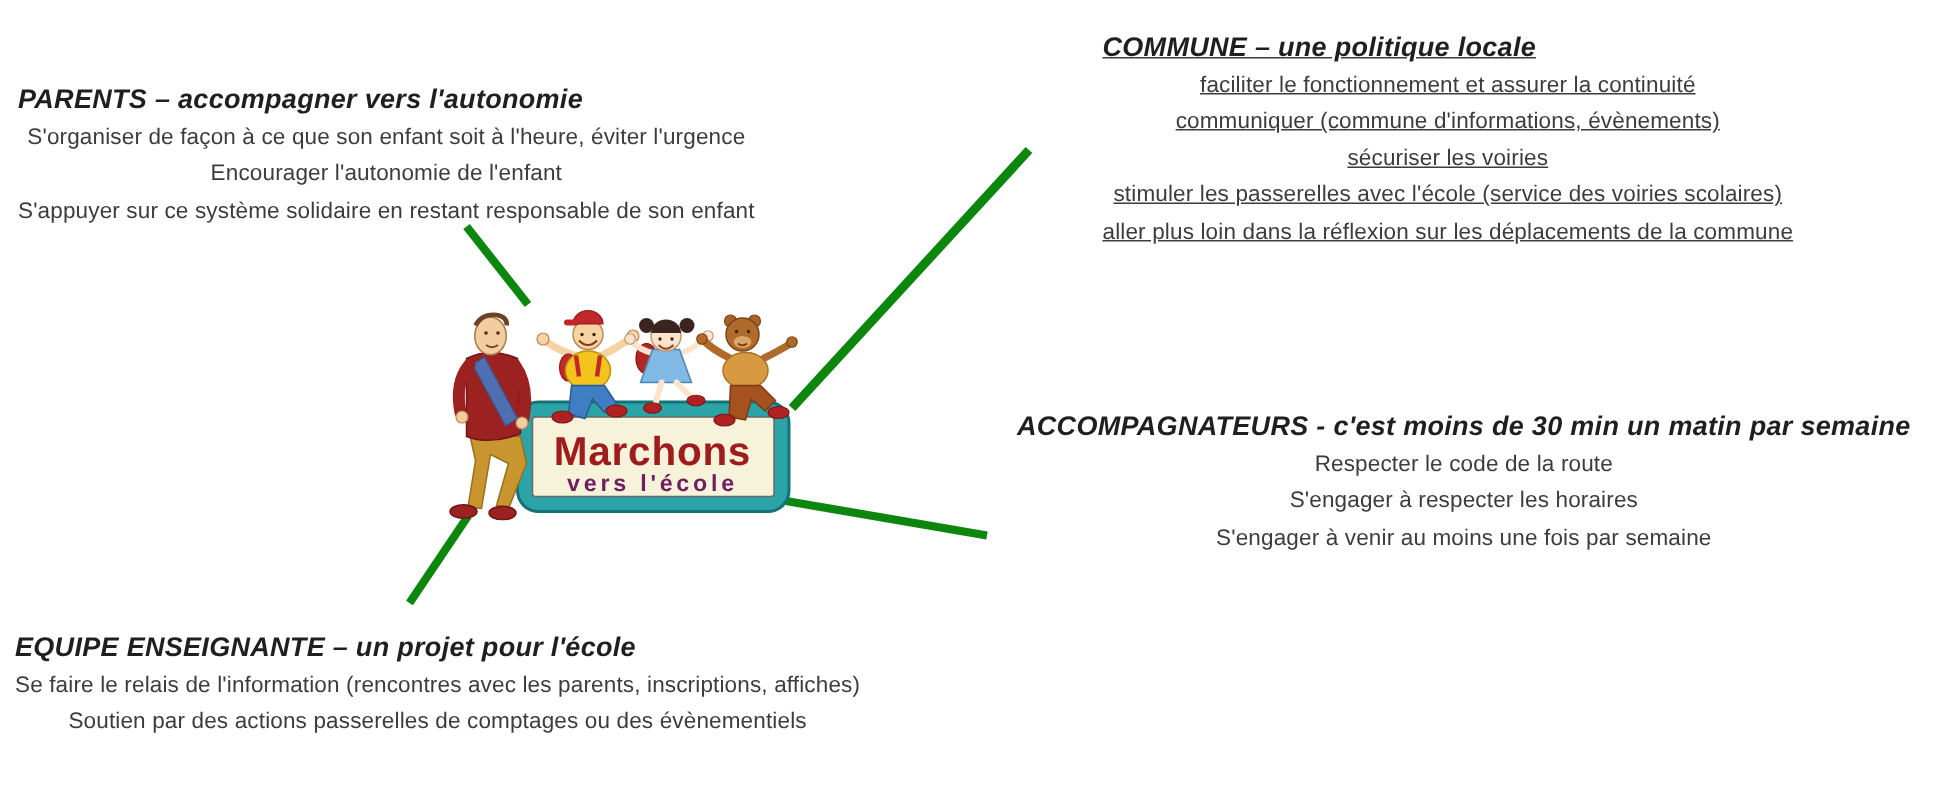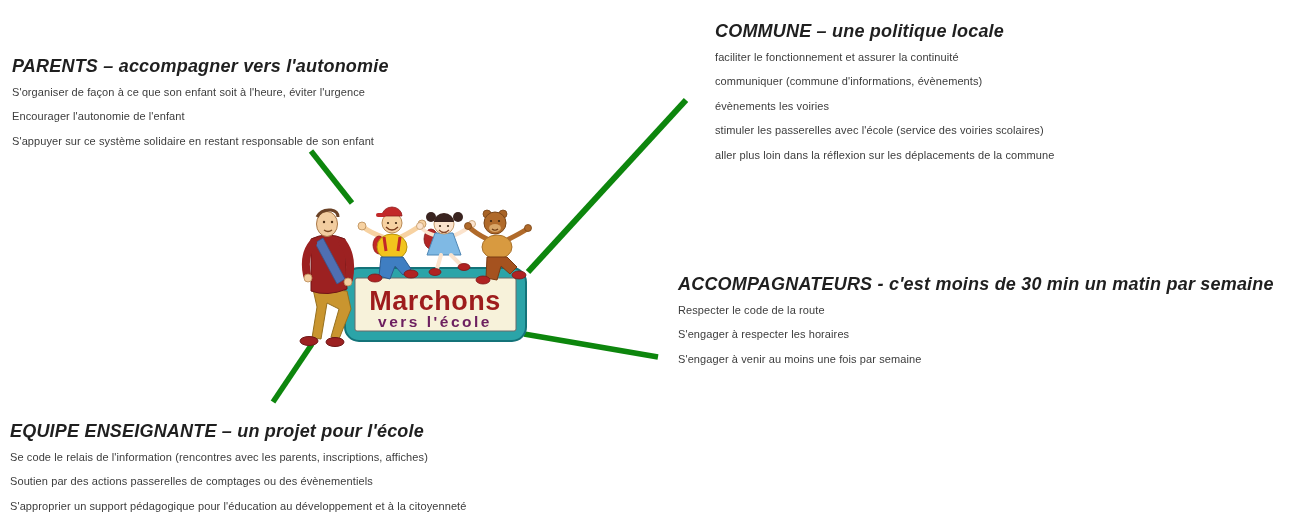--- a/index.html
+++ b/index.html
@@ -17,26 +17,27 @@
   .block { position:absolute; color:#3c3c3c; }
   .block .title {
     font-weight:bold; font-style:italic;
     font-size:18px; line-height:22px;
     color:#1f1f1f;
     white-space:nowrap;
     margin-bottom:3px;
     letter-spacing:0.2px;
   }
   .block .line {
-    font-size:11px; line-height:24.4px;
+    font-size:15px; line-height:24.4px;
     white-space:nowrap;
     letter-spacing:0.1px;
+    text-align:center;
   }
   #block-parents        { left:12px;  top:36px;margin-top:19px;  }
-  #block-commune        { left:715px; top:20px;  }
+  #block-commune        { left:735px; top:20px;text-decoration:underline;  }
   #block-accompagnateurs{ left:678px; top:248px;margin-top:25px; }
   #block-equipe         { left:10px;  top:410px;margin-top:10px; }
   .logo {
     position:absolute; left:293px; top:197px;
     width:240px; height:150px;
   }
   .sign-word-1 {
     font-family:"Liberation Sans", sans-serif;
     font-weight:bold; font-size:27px; letter-spacing:0.5px;
   }
@@ -146,32 +147,31 @@
     <div class="title">PARENTS – accompagner vers l'autonomie</div>
     <div class="line">S'organiser de façon à ce que son enfant soit à l'heure, éviter l'urgence</div>
     <div class="line">Encourager l'autonomie de l'enfant</div>
     <div class="line">S'appuyer sur ce système solidaire en restant responsable de son enfant</div>
   </div>
 
   <div class="block" id="block-commune">
     <div class="title">COMMUNE – une politique locale</div>
     <div class="line">faciliter le fonctionnement et assurer la continuité</div>
     <div class="line">communiquer (commune d'informations, évènements)</div>
-    <div class="line">évènements les voiries</div>
+    <div class="line">sécuriser les voiries</div>
     <div class="line">stimuler les passerelles avec l'école (service des voiries scolaires)</div>
     <div class="line">aller plus loin dans la réflexion sur les déplacements de la commune</div>
   </div>
 
   <div class="block" id="block-accompagnateurs">
     <div class="title">ACCOMPAGNATEURS - c'est moins de 30 min un matin par semaine</div>
     <div class="line">Respecter le code de la route</div>
     <div class="line">S'engager à respecter les horaires</div>
     <div class="line">S'engager à venir au moins une fois par semaine</div>
   </div>
 
   <div class="block" id="block-equipe">
     <div class="title">EQUIPE ENSEIGNANTE – un projet pour l'école</div>
-    <div class="line">Se code le relais de l'information (rencontres avec les parents, inscriptions, affiches)</div>
+    <div class="line">Se faire le relais de l'information (rencontres avec les parents, inscriptions, affiches)</div>
     <div class="line">Soutien par des actions passerelles de comptages ou des évènementiels</div>
-    <div class="line">S'approprier un support pédagogique pour l'éducation au développement et à la citoyenneté</div>
   </div>
 
 </div>
 
 </body></html>

